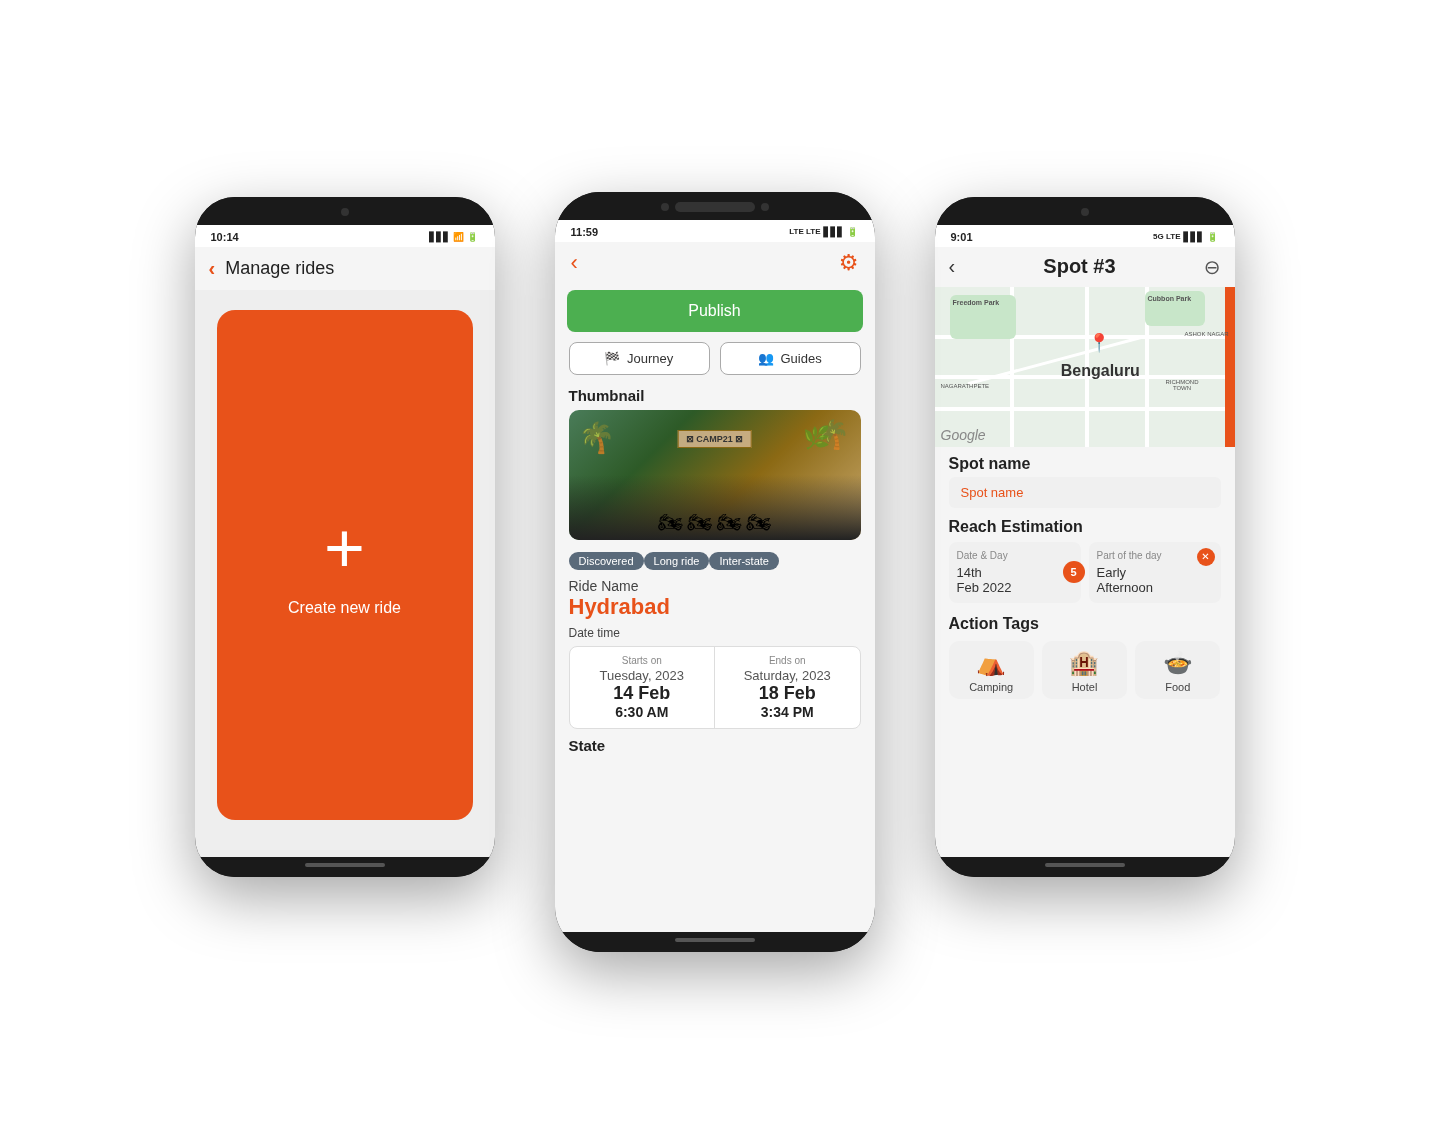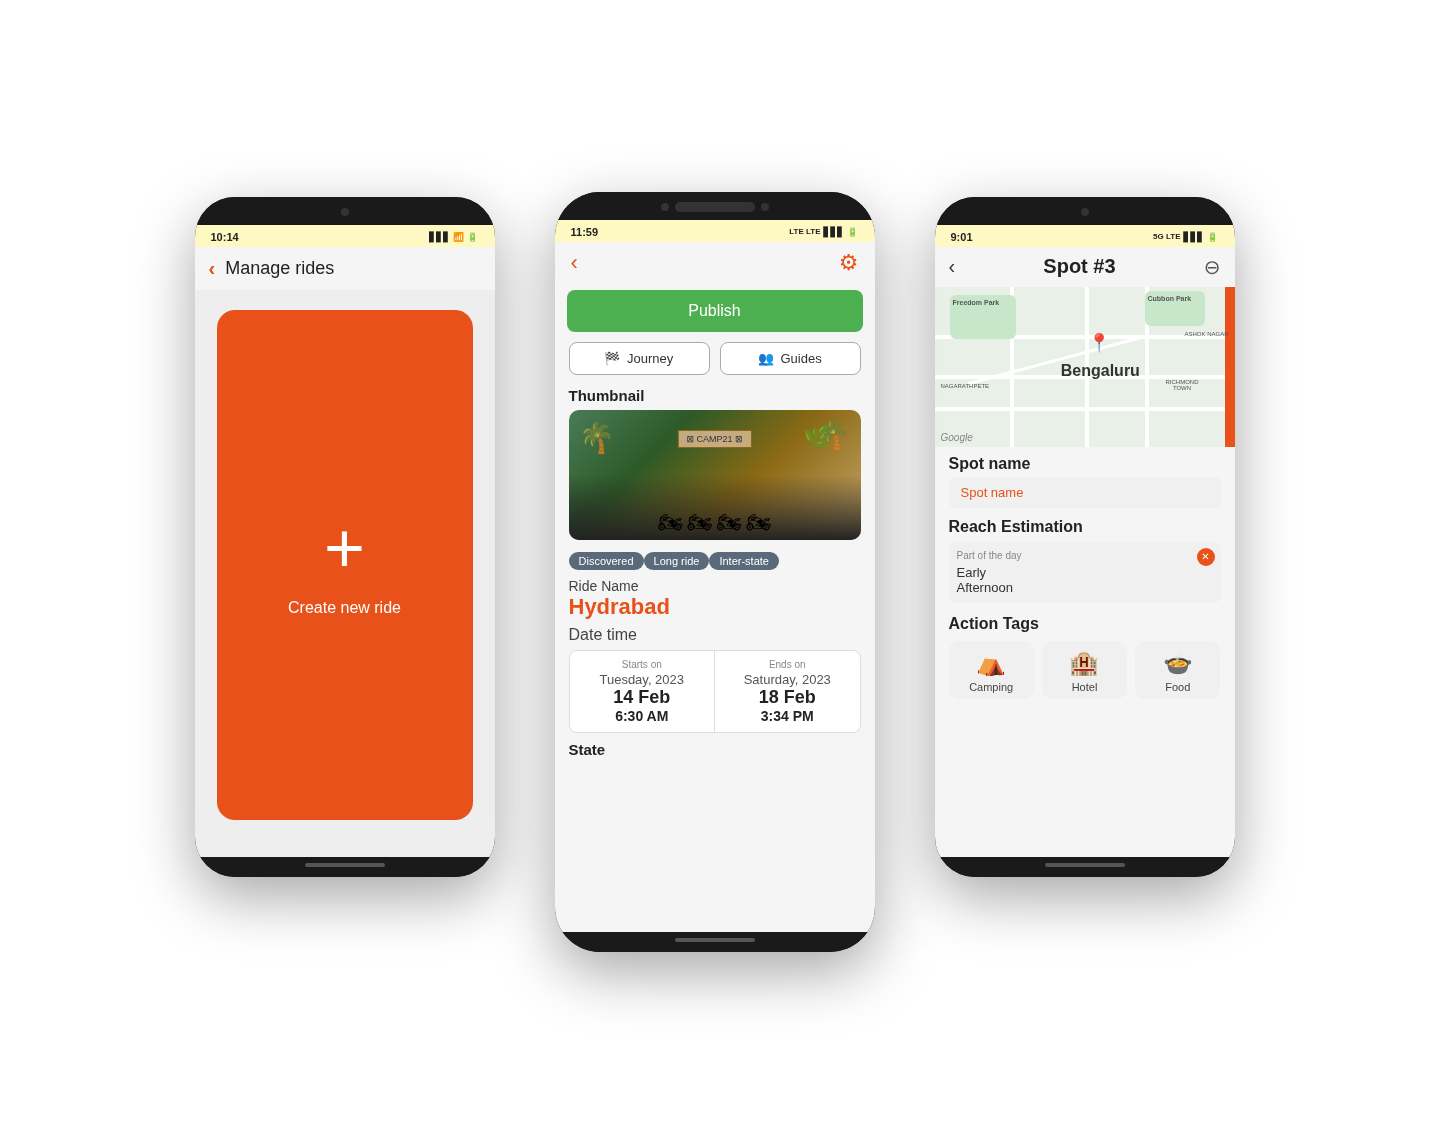--- a/index.html
+++ b/index.html
@@ -32,21 +32,21 @@
       flex-direction: column;
       overflow: hidden;
     }
 
     
     .status-bar {
       display: flex;
       justify-content: space-between;
       align-items: center;
       padding: 6px 16px 4px;
-      background: #fef9c3;
+      background: #ffffff;
       font-size: 10px;
       font-weight: 600;
       color: #222;
       min-height: 22px;
     }
     .status-bar .time { font-size: 11px; font-weight: 700; }
     .status-icons { display: flex; gap: 3px; align-items: center; }
 
     
     .phone-screen {
@@ -229,21 +229,21 @@
       justify-content: center;
     }
     .thumbnail-img .camp-sign {
       position: absolute;
       top: 20px;
       left: 50%;
       transform: translateX(-50%);
       background: rgba(210,180,140,0.9);
       padding: 3px 8px;
       font-size: 9px;
-      font-weight: 400;
+      font-weight: 700;
       color: #333;
       border: 1.5px solid #8b6914;
       white-space: nowrap;
     }
     .thumbnail-img .bikes-area {
       position: absolute;
       bottom: 0;
       left: 0; right: 0;
       height: 65px;
       background: linear-gradient(to top, #222 0%, transparent 100%);
@@ -260,21 +260,21 @@
     }
     .tag {
       background: #5a6a7a;
       color: white;
       border-radius: 20px;
       padding: 3px 10px;
       font-size: 11px;
     }
     .ride-name-label { padding: 2px 14px 0; font-size: 14px; font-weight: 500; color: #444; }
     .ride-name-value { padding: 0 14px 4px; font-size: 22px; font-weight: 700; color: #e8521a; }
-    .datetime-label { padding: 2px 14px; font-size: 16px; font-weight: 500; color: #444; }
+    .datetime-label { padding: 2px 14px; font-size: 12px; font-weight: 500; color: #444; }
     .datetime-grid {
       display: flex;
       margin: 4px 14px;
       border: 1px solid #ddd;
       border-radius: 8px;
       background: white;
       overflow: hidden;
     }
     .dt-col {
       flex: 1;
@@ -327,21 +327,21 @@
     }
     .map-pin {
       position: absolute;
       left: 55%; top: 35%;
       transform: translate(-50%, -50%);
       font-size: 18px;
     }
     .google-watermark {
       position: absolute;
       bottom: 4px; left: 6px;
-      font-size: 10px; color: #888;
+      font-size: 14px; color: #888;
       font-style: italic;
     }
     .map-orange-strip {
       position: absolute;
       right: 0; top: 0; bottom: 0;
       width: 10px;
       background: #e8521a;
     }
 
     .address-bar {
@@ -599,20 +599,25 @@
 
 
       <div class="spot-name-section">
         <div class="sn-title">Spot name</div>
         <div class="sn-input">Spot name</div>
       </div>
 
       <div class="reach-section">
         <div class="reach-title">Reach  Estimation</div>
         <div class="reach-grid">
+          <div class="reach-col">
+            <div class="reach-col-label">Date &amp; Day</div>
+            <div class="reach-col-value">14th<br>Feb 2022</div>
+            <div class="reach-badge">5</div>
+          </div>
           <div class="reach-col reach-col-right">
             <div class="reach-col-label">Part of the day</div>
             <div class="reach-col-value">Early<br>Afternoon</div>
             <div class="reach-remove">✕</div>
           </div>
         </div>
       </div>
 
       <div class="action-tags-section">
         <div class="at-title">Action Tags</div>

